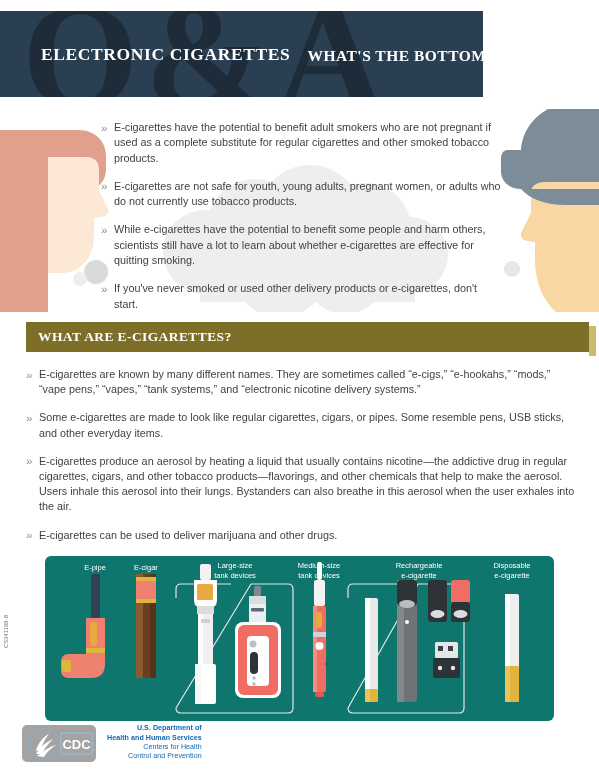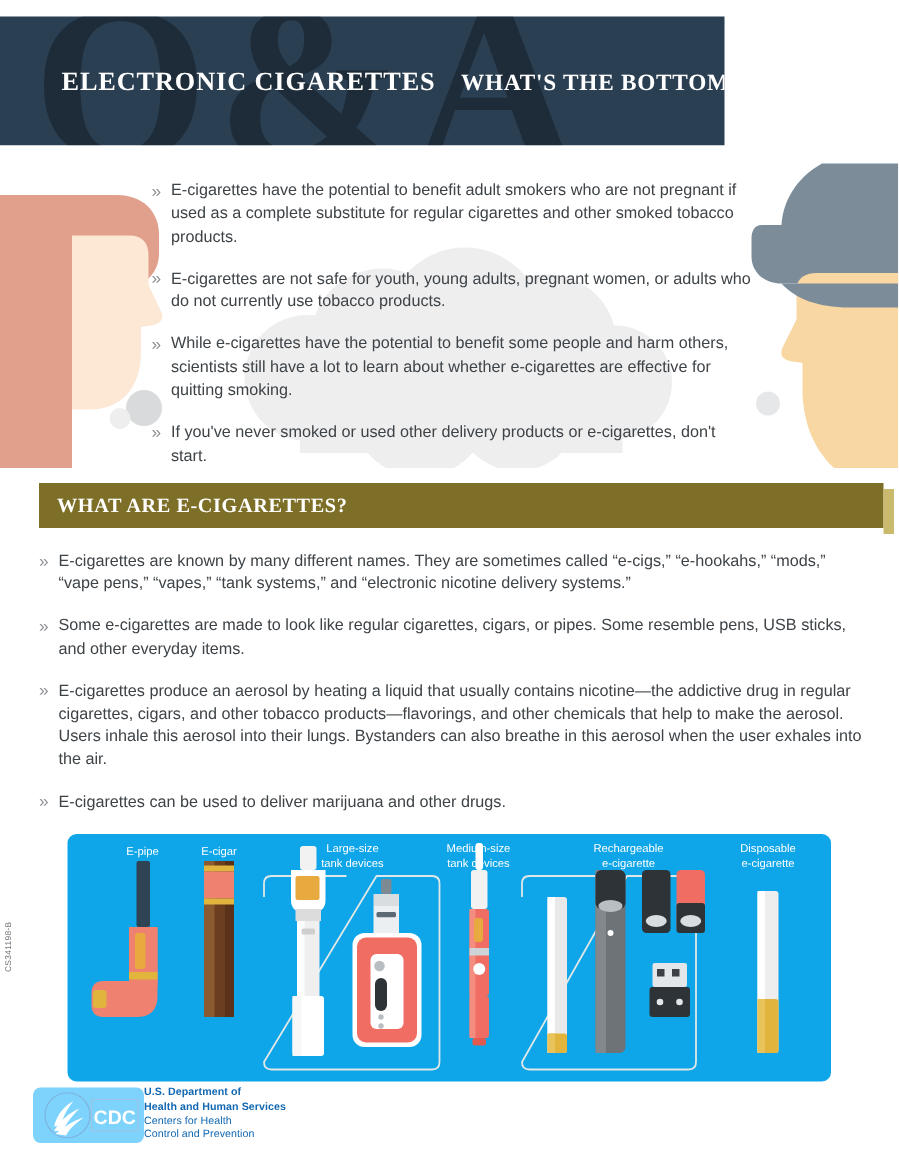--- a/index.html
+++ b/index.html
@@ -141,21 +141,21 @@
   }
   .body-list .bullet { margin-bottom: 13px; }
   .body-list .bullet-text { font-size: 10.8px; line-height: 15.2px; }
 
   
   .product-panel {
     position: relative;
     margin: 5px auto 0 auto;
     width: 509px;
     height: 165px;
-    background: #0ea5e9;
+    background: #0f766e;
     border-radius: 6px;
     overflow: hidden;
   }
   .product-svg { display: block; width: 509px; height: 165px; }
 
   
   .side-code {
     position: absolute;
     left: 3px;
     top: 648px;
@@ -177,27 +177,29 @@
     height: 62px;
     display: flex;
     align-items: center;
     padding-left: 22px;
     box-sizing: border-box;
   }
   .cdc-logo {
     flex: 0 0 auto;
     width: 74px;
     height: 37px;
-    background: #7dd3fc;
+    background: #a3a3a3;
     border-radius: 5px;
     position: relative;
     overflow: hidden;
   }
   .footer-text {
+    margin-left: 11px;
     line-height: 1.32;
+    text-align: right;
   }
   .ft-bold {
     font-size: 7.1px;
     font-weight: bold;
     color: #1167b1;
     letter-spacing: 0.05px;
   }
   .ft-light {
     font-size: 7.1px;
     color: #1167b1;

